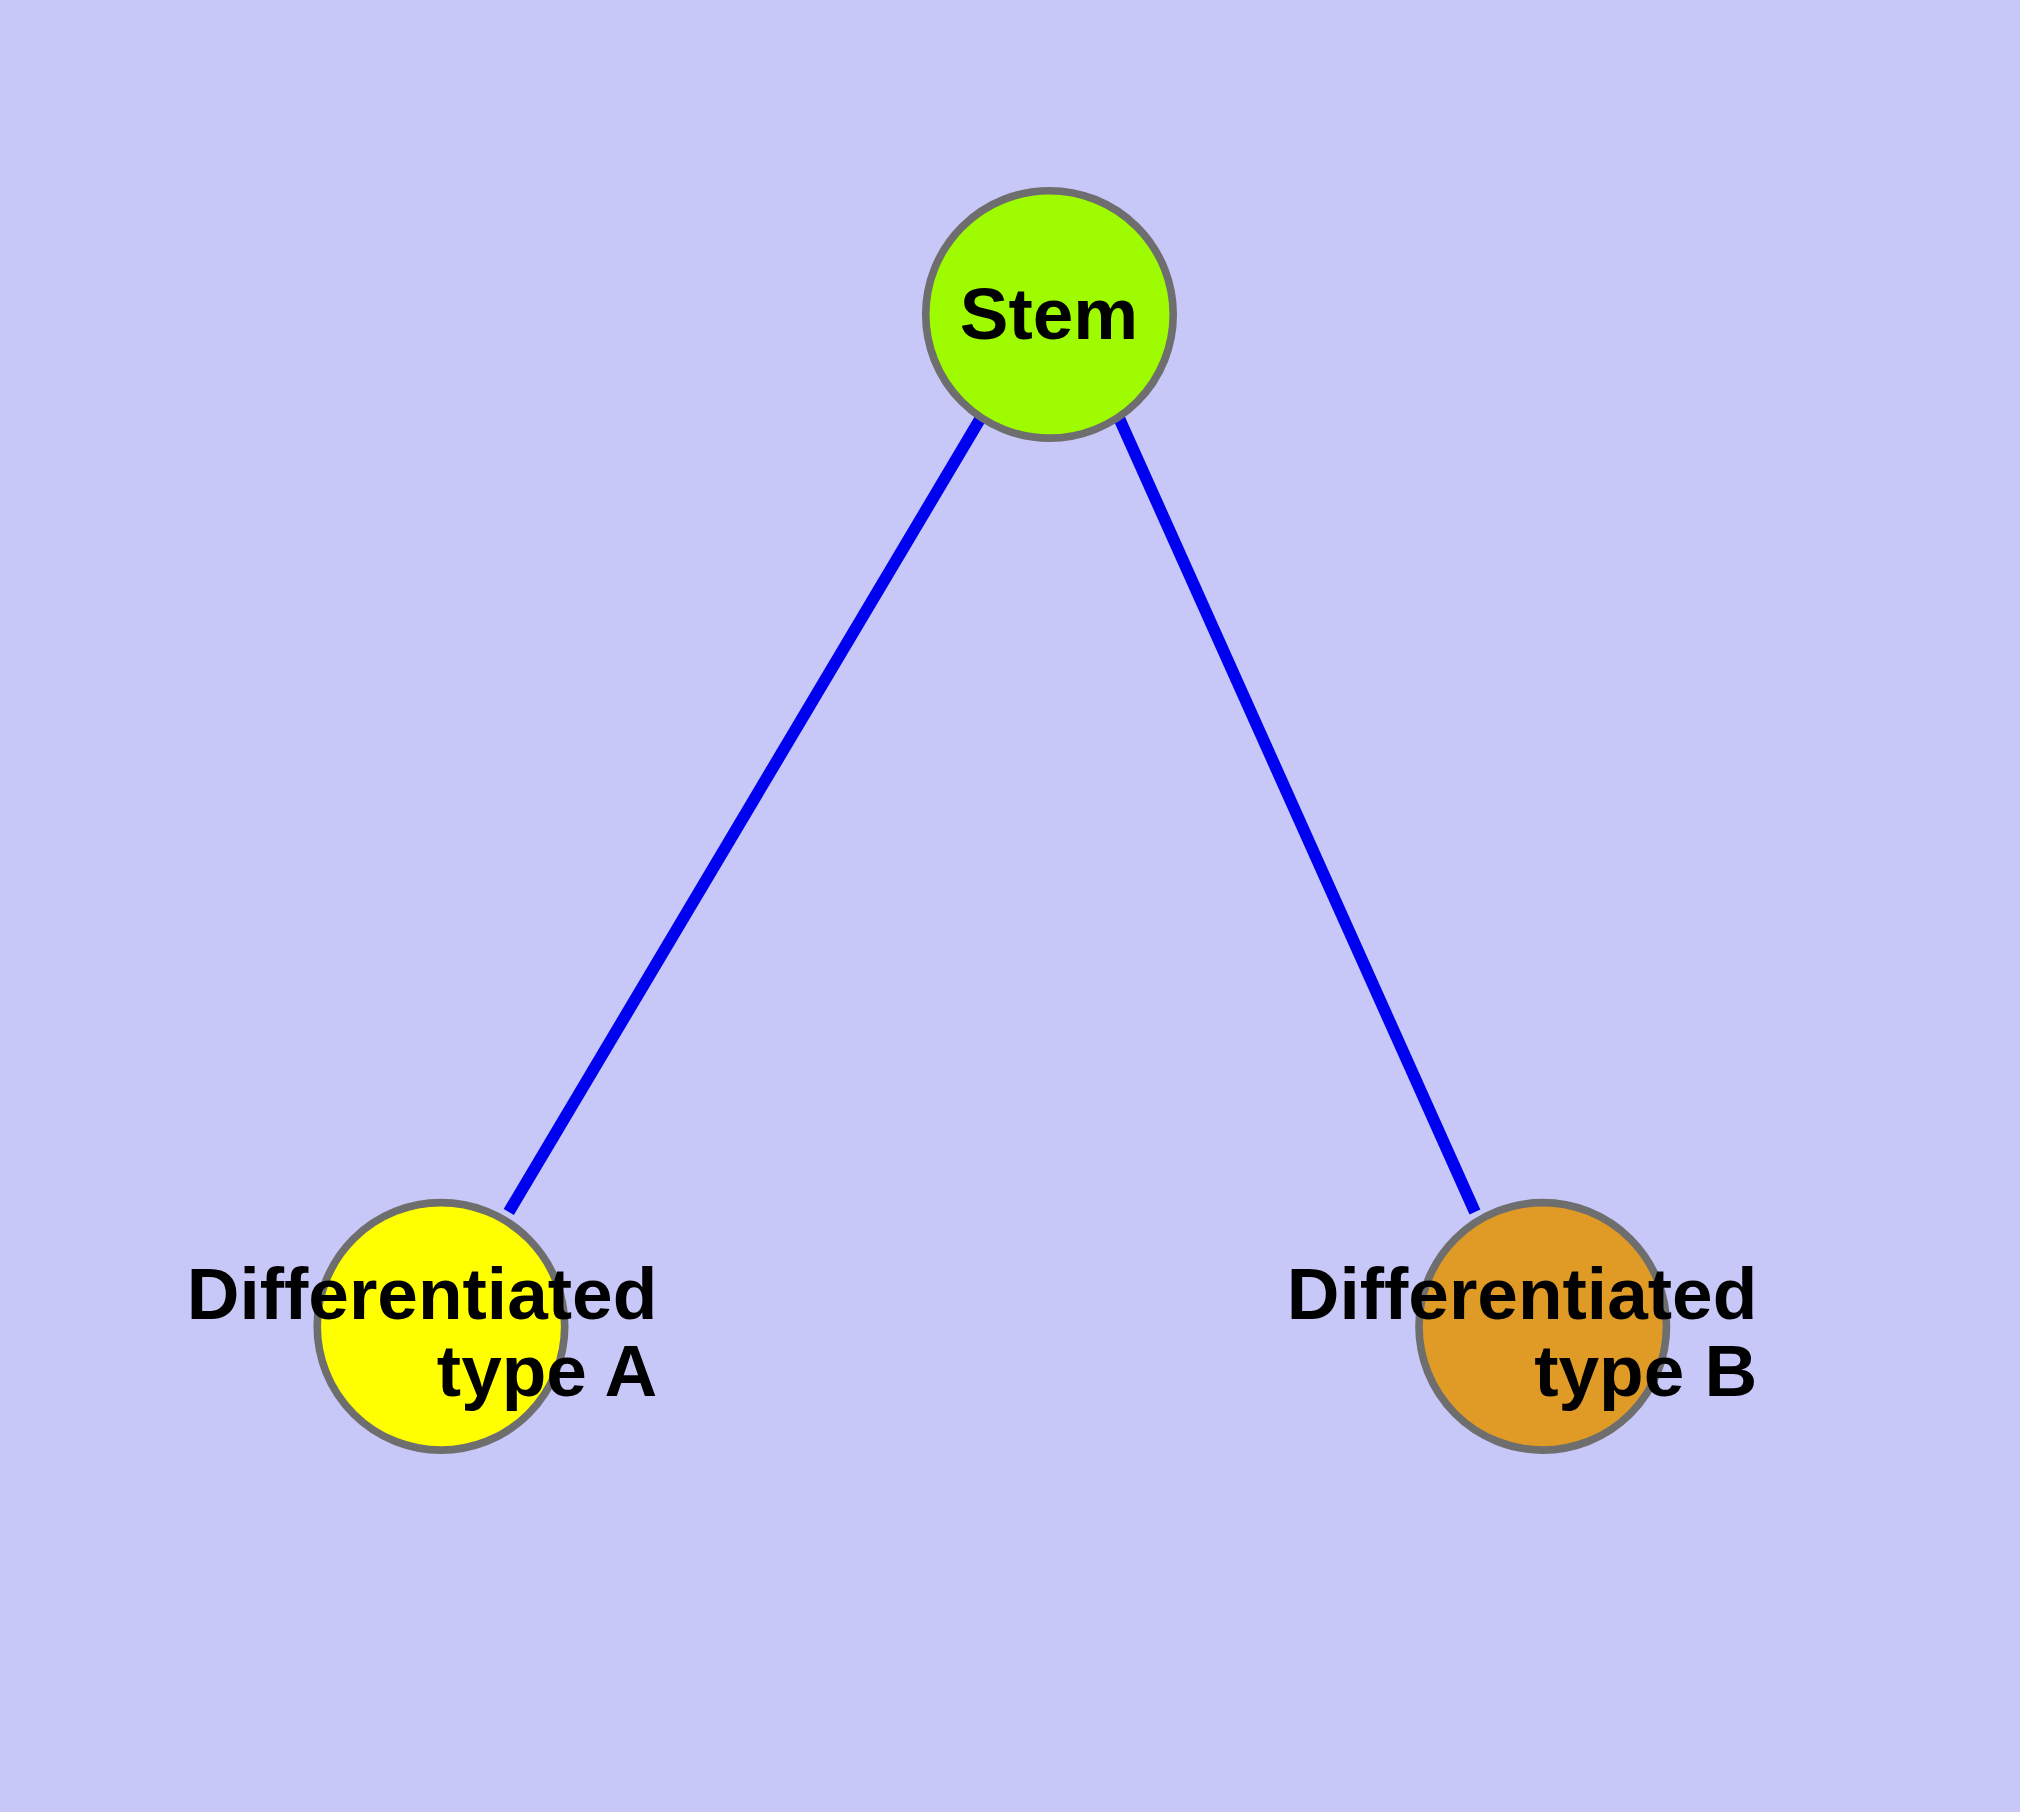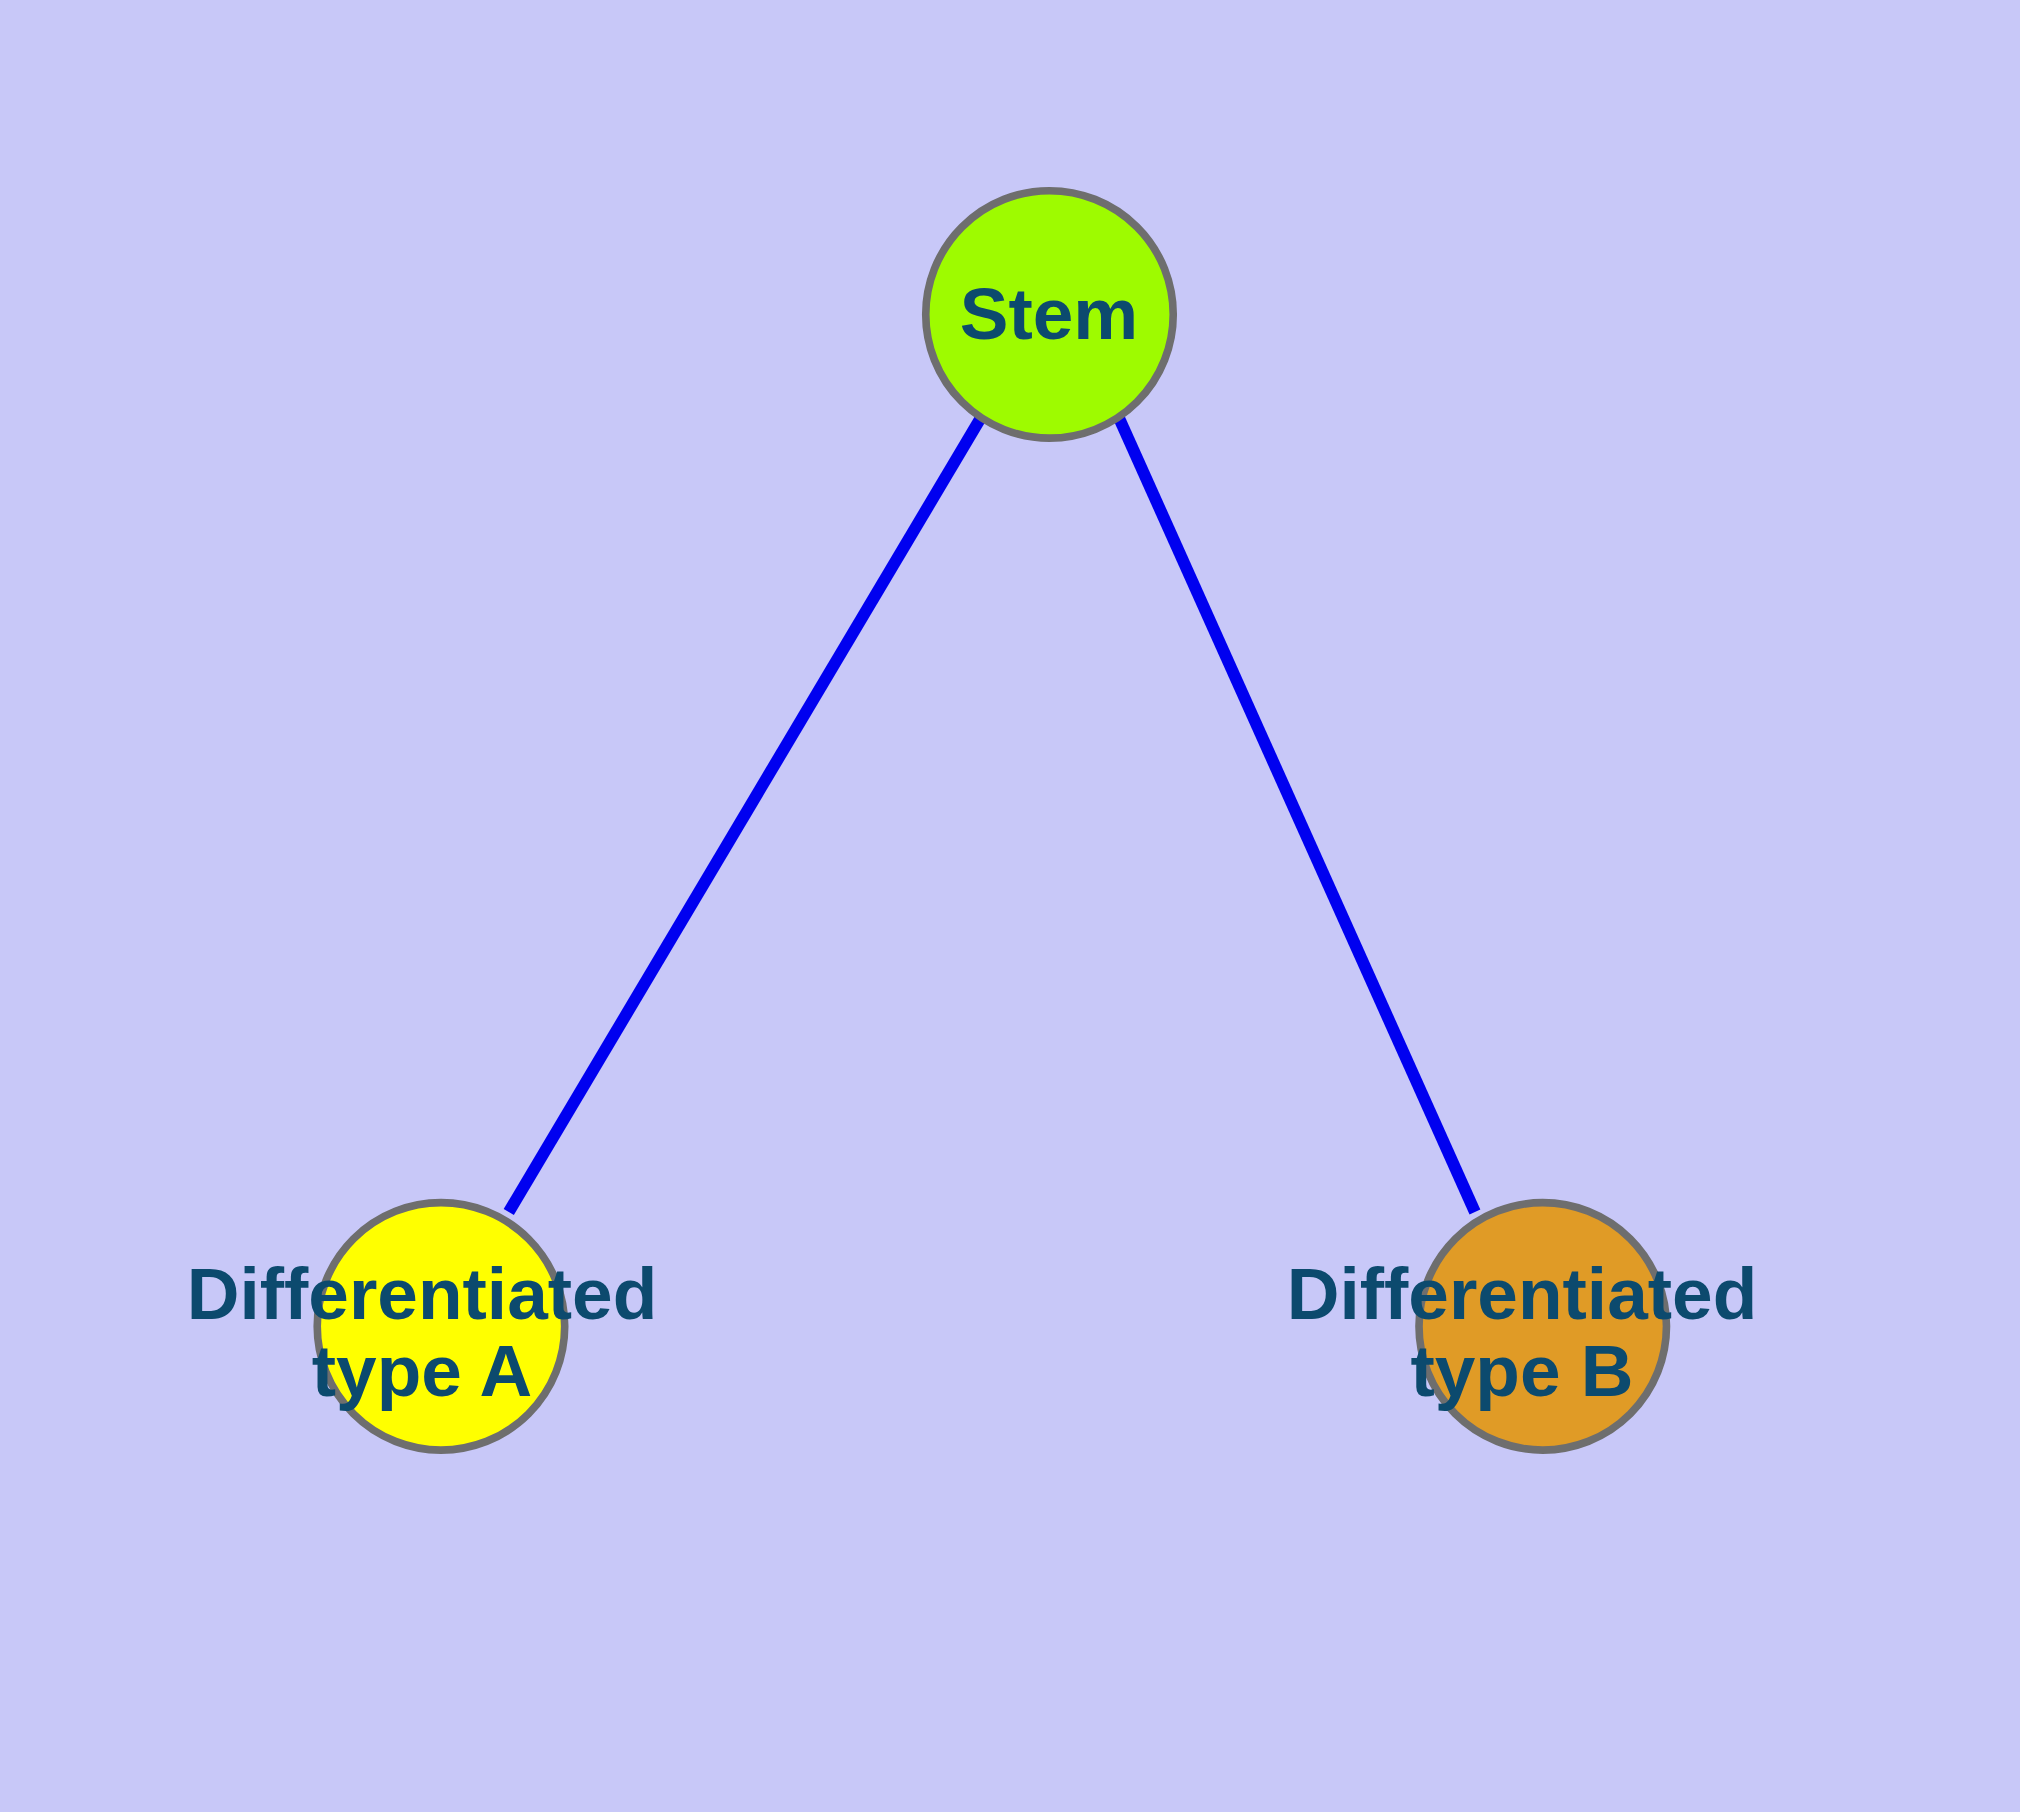--- a/index.html
+++ b/index.html
@@ -25,22 +25,22 @@
   #graph-svg {
     position: absolute;
     left: 0;
     top: 0;
     width: 2021px;
     height: 1812px;
     display: block;
   }
   .node-label {
     position: absolute;
-    text-align: center;
-    color: #0c4a6e;
+    text-align: right;
+    color: #000000;
     font-family: "Liberation Sans", sans-serif;
     font-weight: bold;
     line-height: 1.06;
     white-space: pre-line;
     pointer-events: none;
     transform: translate(-50%, -50%);
   }
   .label-stem  { font-size: 73px; }
   .label-typea { font-size: 73px; }
   .label-typeb { font-size: 73px; }

